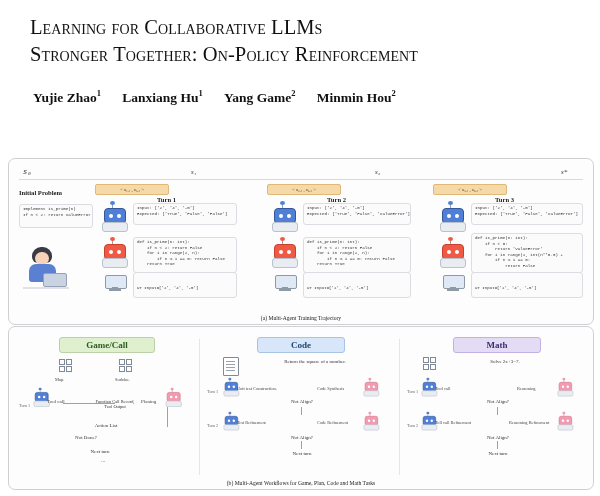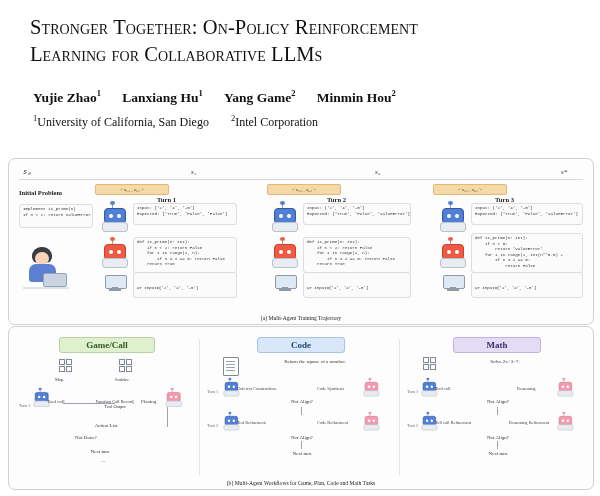--- a/index.html
+++ b/index.html
@@ -119,33 +119,30 @@
     vertical-align:-2px;margin-right:3px;
   }
   .dots{position:absolute;font-size:6px;color:#888;}
 </style>
 </head>
 <body>
 
 <div class="page">
 
   <div class="title">
+    <div class="sc">Learning for Collaborative LLMs</div>
     <div class="sc">Stronger Together: On-Policy Reinforcement</div>
-    <div class="sc">Learning for Collaborative LLMs</div>
   </div>
 
   <div class="authors">
     <div class="arow">
       <span class="nm"><span>Yujie Zhao</span><sup>1</sup></span>
       <span class="nm"><span>Lanxiang Hu</span><sup>1</sup></span>
       <span class="nm"><span>Yang Game</span><sup>2</sup></span>
       <span class="nm"><span>Minmin Hou</span><sup>2</sup></span>
-    </div>
-    <div class="affil">
-      <sup>1</sup><span>University of California, San Diego</span><span class="a2"><sup>2</sup><span>Intel Corporation</span></span>
     </div>
   </div>
 
   <div class="figure">
 
     <div class="panel panelA">
 
       <div class="tl"></div>
       <div class="tlmark" style="left:14px;top:9px;font-family:Liberation Mono, monospace;">s₀</div>
       <div class="tlmark" style="left:182px;top:9px;">s₁</div>

